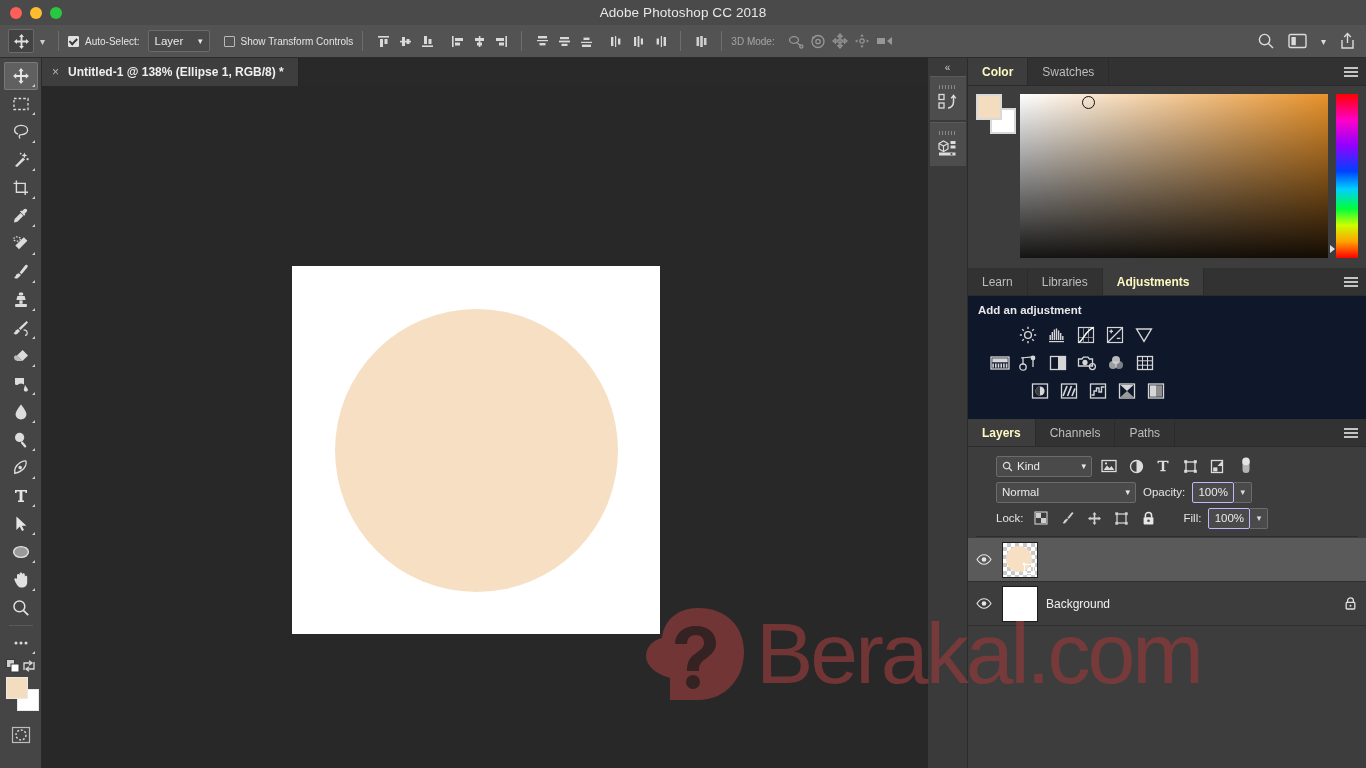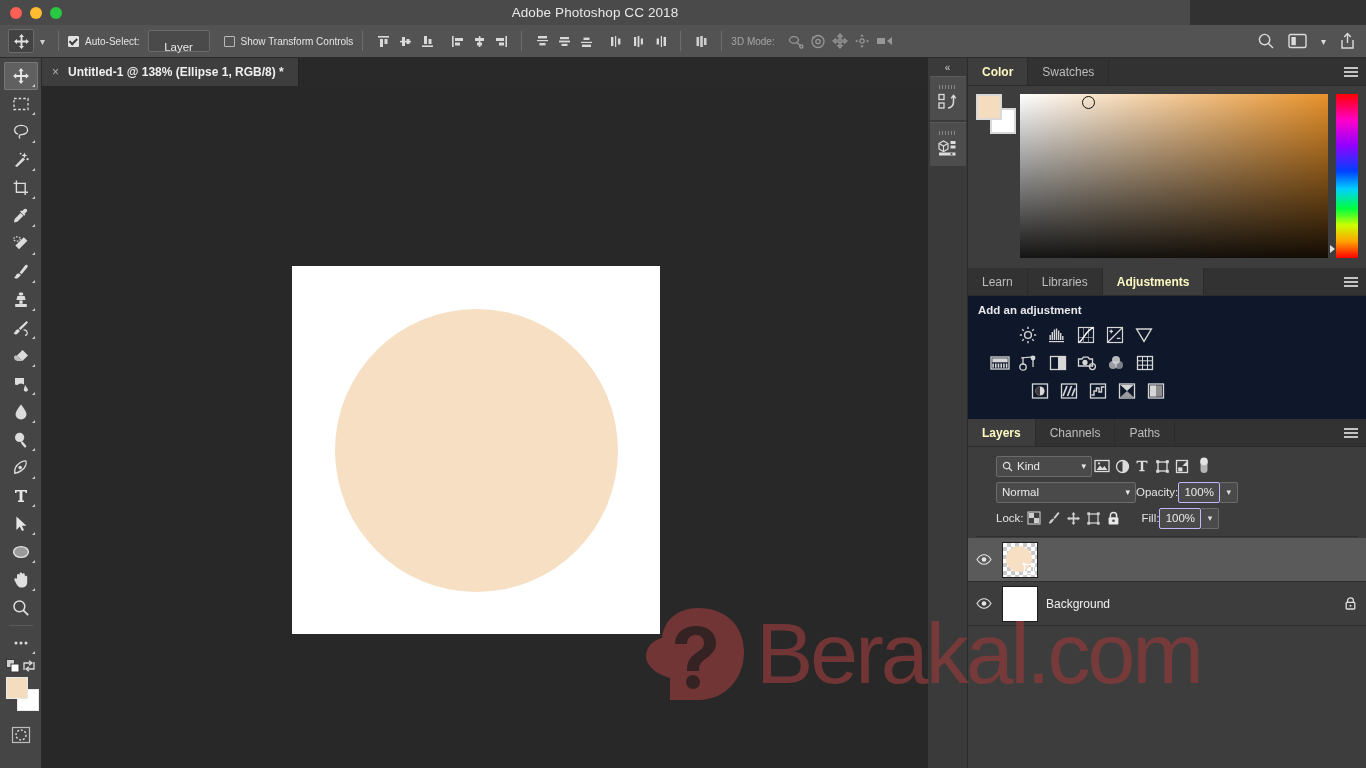--- a/index.html
+++ b/index.html
@@ -6,21 +6,21 @@
   html,body { width:1366px; height:768px; overflow:hidden; }
   body {
     font-family: "Liberation Sans", sans-serif;
     background:#323232; color:#d6d6d6; font-size:12px;
     -webkit-font-smoothing: antialiased;
   }
   .app { position:relative; width:1366px; height:768px; }
 
   
   .titlebar {
-    position:absolute; left:0; top:0; width:1190px; height:25px;
+    position:absolute; left:0; top:0; width:1366px; height:25px;
     background:#4a4a4a; display:flex; align-items:center; justify-content:center;
   }
   .traffic { position:absolute; left:10px; top:0; height:25px; display:flex; align-items:center; gap:8px; }
   .light { width:12px; height:12px; border-radius:50%; display:block; }
   .l-close { background:#ff5f57; }
   .l-min   { background:#febc2e; }
   .l-max   { background:#28c840; }
   .title-text { font-size:13.5px; color:#e8e8e8; letter-spacing:.1px; }
 
   
@@ -42,21 +42,21 @@
   }
   .cb.checked { background:#e2e2e2; border-color:#e2e2e2; }
   .cb.checked:after {
     content:""; width:6px; height:3px; border-left:2px solid #3a3a3a; border-bottom:2px solid #3a3a3a;
     transform:rotate(-45deg) translate(0px,-1px);
   }
   .ob-label { font-size:10px; color:#e4e4e4; margin-left:6px; white-space:nowrap; }
   .ob-select {
     margin-left:8px; height:22px; min-width:62px; background:#4a4a4a; border:1px solid #6b6b6b;
     border-radius:2px; color:#e9e9e9; font-size:11.5px; display:flex; align-items:center;
-    padding:10px 6px; justify-content:space-between; gap:8px;flex-direction:column;
+    padding:0 6px; justify-content:space-between; gap:8px;
   }
   .align-btn { width:22px; height:22px; display:flex; align-items:center; justify-content:center; }
   .dim { opacity:.55; }
   .ob-right { position:absolute; right:10px; display:flex; align-items:center; gap:13px; }
 
   
   .tabbar {
     position:absolute; left:42px; top:58px; width:886px; height:28px;
     background:#292929; display:flex; align-items:flex-end;
   }
@@ -146,21 +146,21 @@
     border-top:4px solid transparent;border-bottom:4px solid transparent;border-left:5px solid #e0e0e0; }
 
   
   .adj-body { background:#0f172a; padding:8px 0 10px 10px; }
   .adj-title { font-size:11.5px; font-weight:bold; color:#e8e8e8; margin-bottom:9px; }
   .adj-row { display:flex; gap:9px; margin-bottom:8px; padding-left:40px; }
   .adj-icon { width:20px; height:20px; display:flex; align-items:center; justify-content:center; }
 
   
   .lay-controls { background:#3d3d3d; padding:6px 8px 0 8px; }
-  .lay-row { display:flex; align-items:center; height:26px; gap:0;padding-left:20px; }
+  .lay-row { display:flex; align-items:center; height:26px; gap:7px;padding-left:20px; }
   .filter-box {
     width:96px; height:21px; background:#4a4a4a; border:1px solid #6b6b6b; border-radius:2px;
     display:flex; align-items:center; padding:0 5px; gap:4px; justify-content:space-between; font-size:11.5px; color:#eaeaea;
   }
   .ficon { width:20px; height:20px; display:flex; align-items:center; justify-content:center; }
   .blend-sel {
     width:140px; height:21px; background:#4a4a4a; border:1px solid #6b6b6b; border-radius:2px;
     display:flex; align-items:center; justify-content:space-between; padding:0 5px; font-size:11.5px; color:#eaeaea;
   }
   .num-field {

